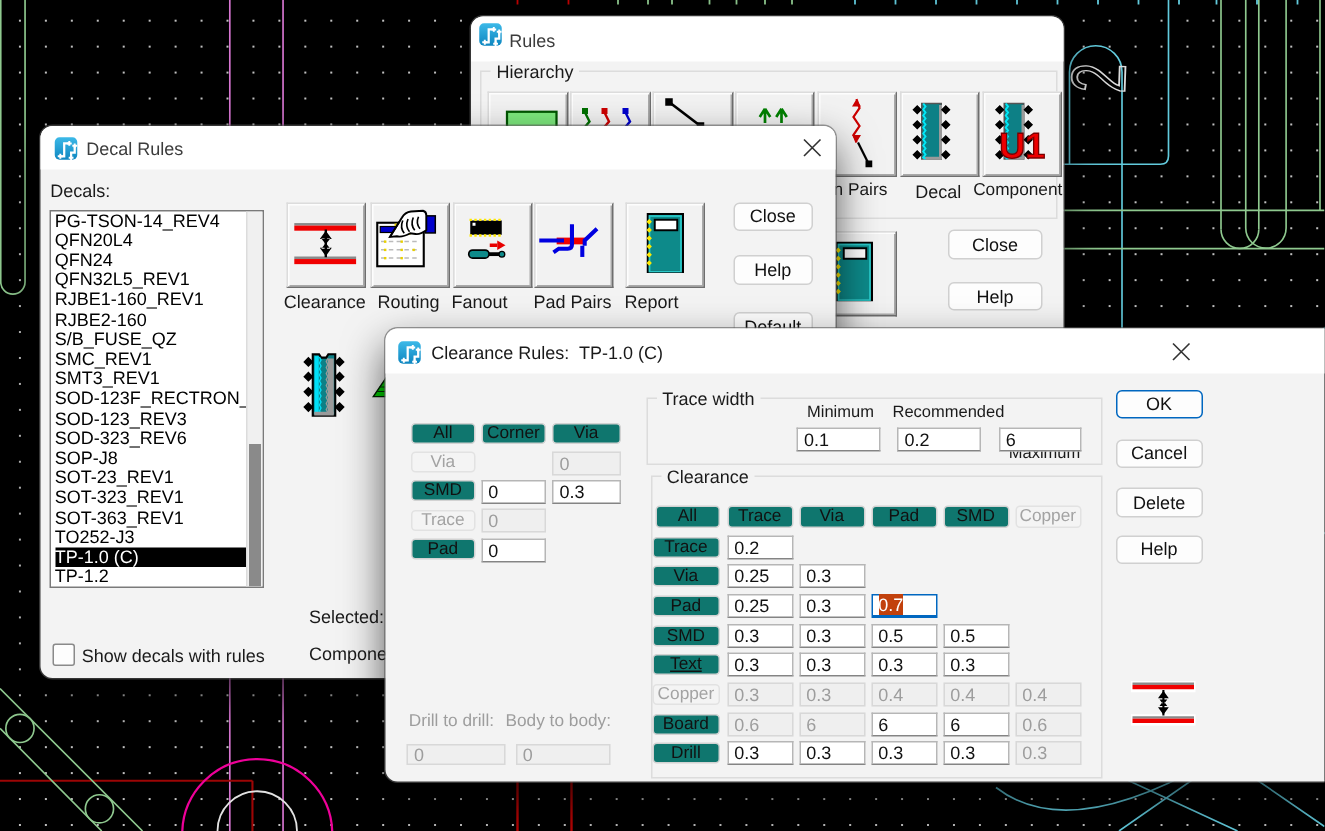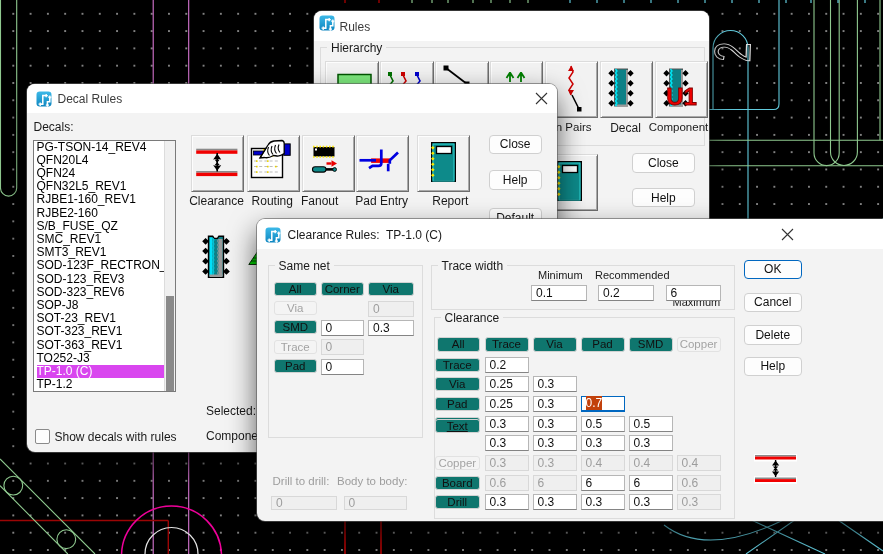--- a/index.html
+++ b/index.html
@@ -193,21 +193,21 @@
   </g>
  </svg>
  <span class="ttl" style="left:31px;top:8px;">Decal Rules</span>
  <svg class="x" style="position:absolute;left:507px;top:6.5px;" width="15" height="15" viewBox="0 0 15 15">
       <path d="M2,2 L13,13 M13,2 L2,13" stroke="#333" stroke-width="1.1"></path>
     </svg>
  <div class="lbl" style="left:7px;top:36px;">Decals:</div>
 
  <div style="position:absolute;left:6px;top:55.5px;width:143px;height:252px;background:#fff;border:1px solid #7a7a7a;box-sizing:border-box;overflow:hidden;font-size:12px;color:#000;">
   <div style="position:absolute;left:0;top:0;width:131px;line-height:13.2px;padding-left:3px;white-space:nowrap;">
-PG-TSON-14_REV4<br>QFN20L4<br>QFN24<br>QFN32L5_REV1<br>RJBE1-160_REV1<br>RJBE2-160<br>S/B_FUSE_QZ<br>SMC_REV1<br>SMT3_REV1<br>SOD-123F_RECTRON_R<br>SOD-123_REV3<br>SOD-323_REV6<br>SOP-J8<br>SOT-23_REV1<br>SOT-323_REV1<br>SOT-363_REV1<br>TO252-J3<br><span style="display:block;background:#d946ef;color:#fff;">TP-1.0 (C)</span>TP-1.2
+PG-TSON-14_REV4<br>QFN20L4<br>QFN24<br>QFN32L5_REV1<br>RJBE1-160_REV1<br>RJBE2-160<br>S/B_FUSE_QZ<br>SMC_REV1<br>SMT3_REV1<br>SOD-123F_RECTRON_R<br>SOD-123_REV3<br>SOD-323_REV6<br>SOP-J8<br>SOT-23_REV1<br>SOT-323_REV1<br>SOT-363_REV1<br>TO252-J3<br><span style="display:block;background:#000000;color:#fff;">TP-1.0 (C)</span>TP-1.2
   </div>
   <div style="position:absolute;right:0;top:0;width:10px;height:100%;background:#f0f0f0;border-left:1px solid #dcdcdc;">
    <div style="position:absolute;left:1px;top:155px;width:8px;height:95px;background:#8a8a8a;"></div>
   </div>
  </div>
 
  <div class="btn3d" style="left:164.4px;top:51px;width:51.6px;height:54.5px;"></div>
  <div class="btn3d" style="left:220.2px;top:51px;width:51.6px;height:54.5px;"></div>
  <div class="btn3d" style="left:275.1px;top:51px;width:51.6px;height:54.5px;"></div>
  <div class="btn3d" style="left:329.3px;top:51px;width:51.6px;height:54.5px;"></div>
@@ -272,22 +272,22 @@
   <rect x="2" y="2" width="21" height="37" fill="none" stroke="#29c8c8" stroke-width="1.2"></rect>
   <rect x="5.5" y="4.5" width="15" height="7" fill="#fff" stroke="#000" stroke-width="1.3"></rect>
   <g fill="#ffe800">
         <path d="M1.8,4 l1.8,1.8 -1.8,1.8 -1.8,-1.8 z M1.8,9.5 l1.8,1.8 -1.8,1.8 -1.8,-1.8 z M1.8,15 l1.8,1.8 -1.8,1.8 -1.8,-1.8 z M1.8,20.5 l1.8,1.8 -1.8,1.8 -1.8,-1.8 z M1.8,26 l1.8,1.8 -1.8,1.8 -1.8,-1.8 z M1.8,31.5 l1.8,1.8 -1.8,1.8 -1.8,-1.8 z"></path>
       </g>
  </svg>
 
  <div class="lbl" style="left:160px;top:109.5px;width:60px;text-align:center;">Clearance</div>
  <div class="lbl" style="left:219.8px;top:109.5px;width:52px;text-align:center;">Routing</div>
  <div class="lbl" style="left:274.5px;top:109.5px;width:52px;">Fanout</div>
- <div class="lbl" style="left:327.2px;top:109.5px;width:56px;text-align:center;">Pad Entry</div>
- <div class="lbl" style="left:389.8px;top:109.5px;width:52px;text-align:right;">Report</div>
+ <div class="lbl" style="left:327.2px;top:109.5px;width:56px;text-align:center;">Pad Pairs</div>
+ <div class="lbl" style="left:389.8px;top:109.5px;width:52px;text-align:left;">Report</div>
 
  <div class="mbtn" style="left:462px;top:50.5px;width:53.3px;height:19.9px;">Close</div>
  <div class="mbtn" style="left:462px;top:85.7px;width:53.3px;height:20.6px;">Help</div>
  <div class="mbtn" style="left:462px;top:124px;width:53.3px;height:20px;">Default</div>
 
  <svg style="position:absolute;left:174.5px;top:151px;" width="30" height="44" viewBox="0 0 30 44">
   <g fill="#000">
    <path d="M4.6,2.9 l3.4,3.4 -3.4,3.4 -3.4,-3.4 z M4.6,12.7 l3.4,3.4 -3.4,3.4 -3.4,-3.4 z M4.6,22.8 l3.4,3.4 -3.4,3.4 -3.4,-3.4 z M4.6,33 l3.4,3.4 -3.4,3.4 -3.4,-3.4 z"></path>
    <path d="M25.4,2.9 l3.4,3.4 -3.4,3.4 -3.4,-3.4 z M25.4,12.7 l3.4,3.4 -3.4,3.4 -3.4,-3.4 z M25.4,22.8 l3.4,3.4 -3.4,3.4 -3.4,-3.4 z M25.4,33 l3.4,3.4 -3.4,3.4 -3.4,-3.4 z"></path>
   </g>
@@ -326,23 +326,20 @@
    <path d="M2.5,13.2 h3.4 M4.2,11.5 v3.4"></path>
    <path d="M8.6,4.6 h3.2 M10.2,3 v3.2"></path>
    <path d="M9.8,14.2 h3.2 M11.4,12.6 v3.2"></path>
    <path d="M12.2,6.2 h3.2 M13.8,4.6 v3.2"></path>
   </g>
  </svg>
  <span class="ttl" style="left:30.5px;top:9px;color:#1a1a1a;">Clearance Rules:&nbsp; TP-1.0 (C)</span>
  <svg class="x" style="position:absolute;left:523px;top:8px;" width="15" height="15" viewBox="0 0 15 15">
       <path d="M2,2 L13,13 M13,2 L2,13" stroke="#333" stroke-width="1.1"></path>
     </svg>
- <div class="grp" style="left:10.5px;top:45.5px;width:153.5px;height:171px;">
-      <span>Same net</span>
-    </div>
  <div class="grp" style="left:173.5px;top:45.5px;width:302.5px;height:43.5px;">
       <span>Trace width</span>
     </div>
  <div class="grp" style="left:176.5px;top:97.5px;width:299.5px;height:200.5px;">
       <span>Clearance</span>
     </div>
 
  <div class="sbtn" style="left:16.5px;top:63px;width:43.5px;height:14px;">All</div>
  <div class="sbtn" style="left:63.5px;top:63px;width:43.5px;height:14px;">Corner</div>
  <div class="sbtn" style="left:111px;top:63px;width:45.5px;height:14px;">Via</div>
@@ -379,21 +376,21 @@
  <div class="fld" style="left:227.5px;top:176.9px;width:44px;height:16px;">0.25</div>
  <div class="fld" style="left:275.5px;top:176.9px;width:44px;height:16px;">0.3</div>
  <div class="fld" style="left:323.5px;top:176.9px;width:44px;height:16px;border:1px solid #0067c0;border-bottom:2px solid #0067c0;">
       <span style="background:#c2410c;color:#fff;">0.7</span>
     </div>
  <div class="sbtn" style="left:177.5px;top:197.6px;width:45.5px;height:14px;">SMD</div>
  <div class="fld" style="left:227.5px;top:196.6px;width:44px;height:16px;">0.3</div>
  <div class="fld" style="left:275.5px;top:196.6px;width:44px;height:16px;">0.3</div>
  <div class="fld" style="left:323.5px;top:196.6px;width:44px;height:16px;">0.5</div>
  <div class="fld" style="left:371.5px;top:196.6px;width:44px;height:16px;">0.5</div>
- <div class="sbtn" style="left:177.5px;top:200px;width:45.5px;height:14px;text-decoration:underline;">Text</div>
+ <div class="sbtn" style="left:177.5px;top:217px;width:45.5px;height:14px;text-decoration:underline;">Text</div>
  <div class="fld" style="left:227.5px;top:216.3px;width:44px;height:16px;">0.3</div>
  <div class="fld" style="left:275.5px;top:216.3px;width:44px;height:16px;">0.3</div>
  <div class="fld" style="left:323.5px;top:216.3px;width:44px;height:16px;">0.3</div>
  <div class="fld" style="left:371.5px;top:216.3px;width:44px;height:16px;">0.3</div>
  <div class="sbtn dis" style="left:177.5px;top:237px;width:45.5px;height:14px;">Copper</div>
  <div class="fldd" style="left:227.5px;top:236px;width:44px;height:16px;">0.3</div>
  <div class="fldd" style="left:275.5px;top:236px;width:44px;height:16px;">0.3</div>
  <div class="fldd" style="left:323.5px;top:236px;width:44px;height:16px;">0.4</div>
  <div class="fldd" style="left:371.5px;top:236px;width:44px;height:16px;">0.4</div>
  <div class="fldd" style="left:419.5px;top:236px;width:44px;height:16px;">0.4</div>

